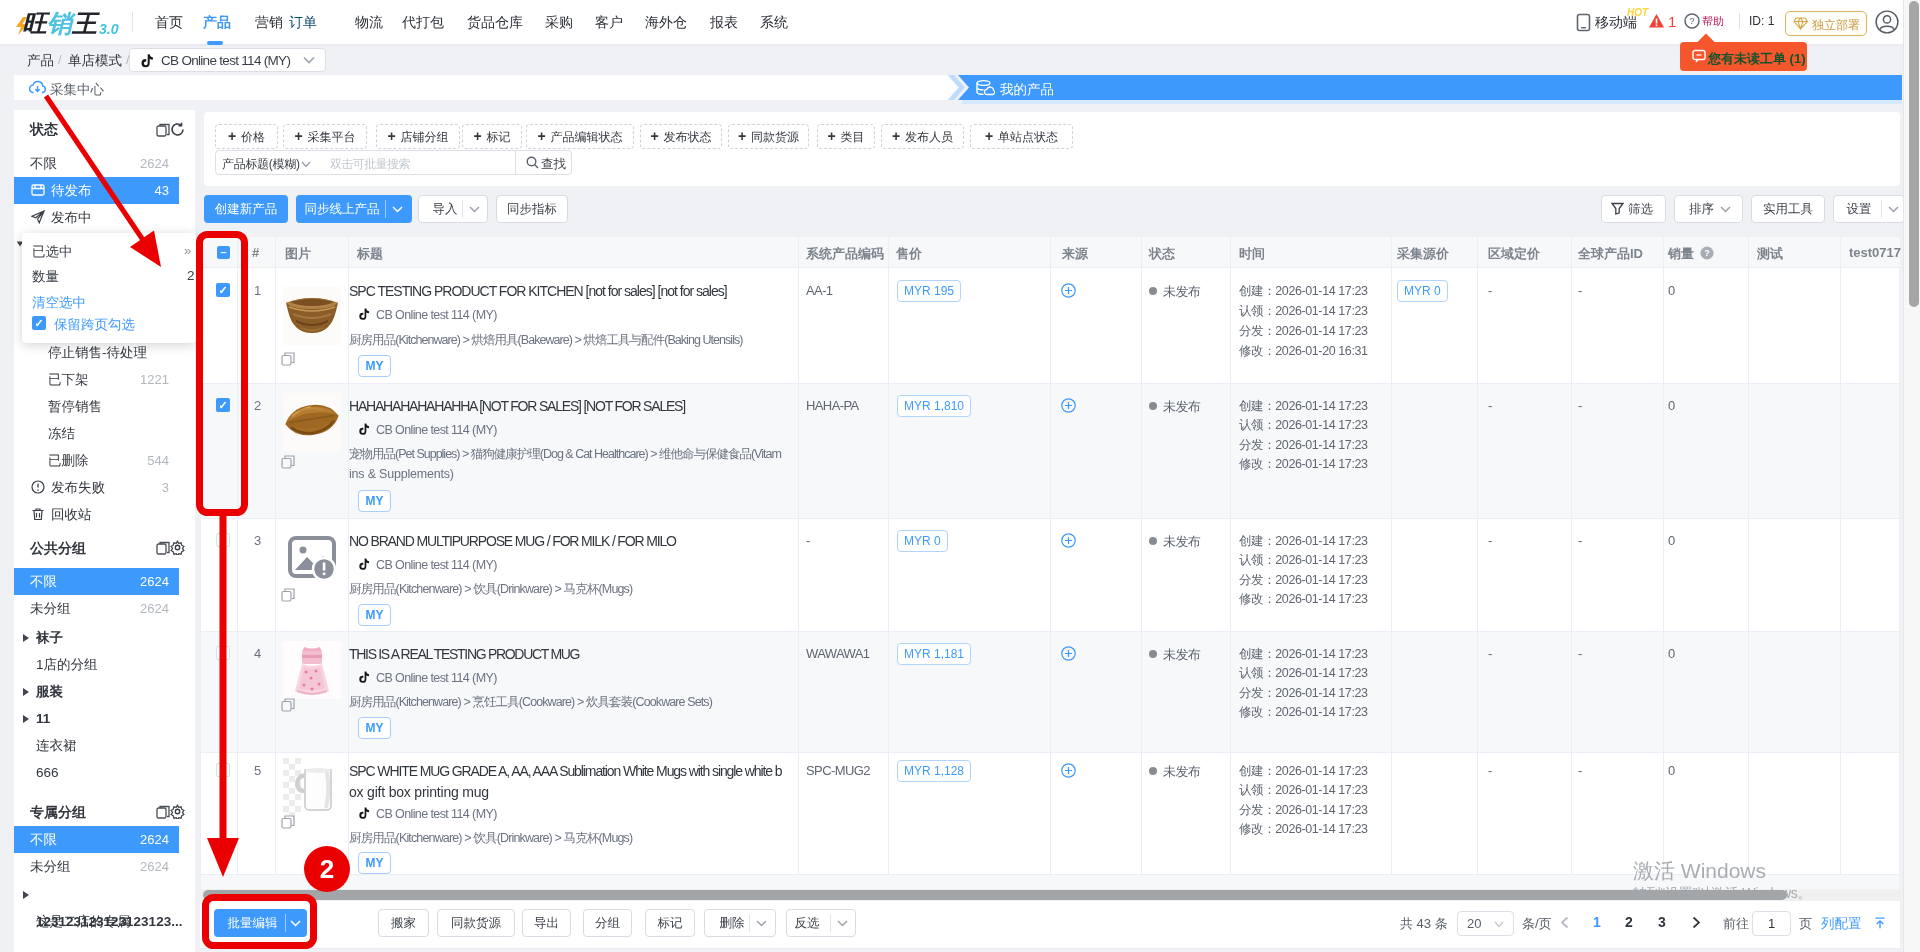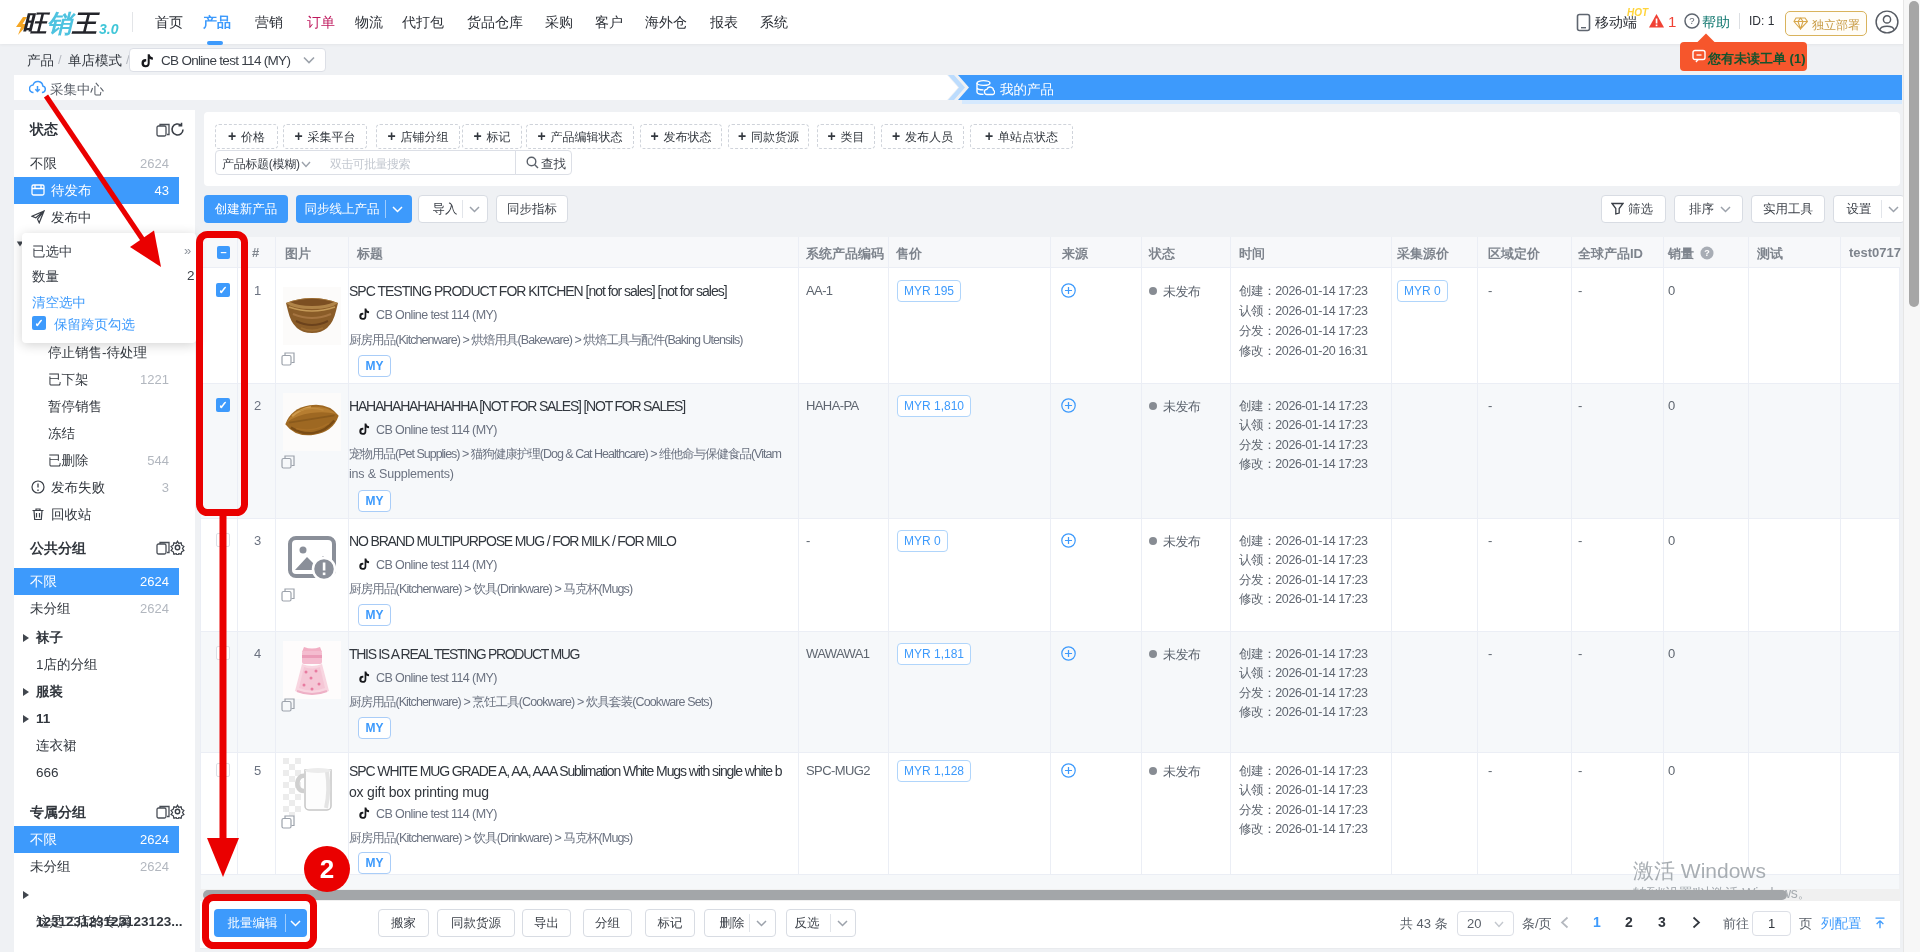--- a/index.html
+++ b/index.html
@@ -36,21 +36,21 @@
 <svg class="a" style="left:14px;top:17px" width="16" height="18" viewBox="0 0 16 18">
     <polygon points="9,0 2,10 7,10 4,18 14,7 8.5,7 13,0" fill="#f5a623"></polygon>
   </svg>
 <div class="a nw" style="left:22px;top:7px;font-style:italic;font-weight:bold;font-size:25px;letter-spacing:0px"><span style="color:#23242a">旺</span><span style="color:#4ec3e0">销</span><span style="color:#23242a">王</span></div>
 <div class="a" style="left:99px;top:21px;font-style:italic;font-weight:bold;font-size:14px;color:#40c6d8">3.0</div>
 <div class="a" style="left:132px;top:12px;width:1px;height:20px;background:#e3e5e8"></div>
 <div class="a nw" style="top:14px;left:155px;font-size:14px;color:#2b2f36">首页</div>
 <div class="a nw" style="top:14px;left:203px;font-size:14px;color:#3d9afc;font-weight:bold">产品</div>
 <div class="a" style="left:207px;top:41px;width:16px;height:4px;background:#3d9afc;border-radius:2px"></div>
 <div class="a nw" style="top:14px;left:255px;font-size:14px;color:#2b2f36">营销</div>
-<div class="a nw" style="top:14px;left:307px;font-size:14px;color:#be185d">订单</div>
+<div class="a nw" style="top:14px;left:289px;font-size:14px;color:#0c4a6e">订单</div>
 <div class="a nw" style="top:14px;left:355px;font-size:14px;color:#2b2f36">物流</div>
 <div class="a nw" style="top:14px;left:402px;font-size:14px;color:#2b2f36">代打包</div>
 <div class="a nw" style="top:14px;left:467px;font-size:14px;color:#2b2f36">货品仓库</div>
 <div class="a nw" style="top:14px;left:545px;font-size:14px;color:#2b2f36">采购</div>
 <div class="a nw" style="top:14px;left:595px;font-size:14px;color:#2b2f36">客户</div>
 <div class="a nw" style="top:14px;left:645px;font-size:14px;color:#2b2f36">海外仓</div>
 <div class="a nw" style="top:14px;left:710px;font-size:14px;color:#2b2f36">报表</div>
 <div class="a nw" style="top:14px;left:760px;font-size:14px;color:#2b2f36">系统</div>
 
 <svg class="a" style="left:1576px;top:13px" width="15" height="19" viewBox="0 0 15 19">
@@ -62,21 +62,21 @@
 <svg class="a" style="left:1648px;top:13px" width="17" height="16" viewBox="0 0 17 16">
     <path d="M8.5 1 L16 14.5 H1 Z" fill="#f04134"></path>
     <rect x="7.7" y="5.5" width="1.7" height="5" fill="#fff"></rect>
     <rect x="7.7" y="11.5" width="1.7" height="1.7" fill="#fff"></rect>
   </svg>
 <div class="a nw" style="top:13px;left:1668px;font-size:15px;color:#f04134">1</div>
 <svg class="a" style="left:1684px;top:13px" width="16" height="16" viewBox="0 0 16 16">
     <circle cx="8" cy="8" r="7" fill="none" stroke="#5f6670" stroke-width="1.5"></circle>
     <text x="8" y="11.4" font-size="9.5" fill="#5f6670" text-anchor="middle" font-family="Liberation Sans">?</text>
   </svg>
-<div class="a nw" style="top:14px;left:1702px;font-size:14px;color:#0f766e">帮助</div>
+<div class="a nw" style="top:14px;left:1702px;font-size:11px;color:#be185d">帮助</div>
 <div class="a" style="left:1739px;top:13px;width:1px;height:16px;background:#dcdfe3"></div>
 <div class="a nw" style="top:14px;left:1749px;font-size:12px;color:#2b2f36">ID: 1</div>
 <div class="a" style="left:1785px;top:11px;width:82px;height:25px;border:1px solid #d9b35c;border-radius:5px;background:#fffdf8"></div>
 <svg class="a" style="left:1793px;top:17px" width="15" height="13" viewBox="0 0 15 13">
     <path d="M3 1 h9 l2.5 3.5 L7.5 12 L1 4.5 Z M1 4.5 h13 M7.5 12 L5 4.5 L7.5 1 L10 4.5 Z" fill="none" stroke="#d8a74a" stroke-width="1.1"></path>
   </svg>
 <div class="a nw" style="top:17px;left:1812px;font-size:12px;color:#c89b45">独立部署</div>
 <svg class="a" style="left:1875px;top:10px" width="24" height="24" viewBox="0 0 28 28">
     <circle cx="14" cy="14" r="12.7" fill="none" stroke="#565b63" stroke-width="1.7"></circle>
     <circle cx="14" cy="11" r="4.2" fill="none" stroke="#565b63" stroke-width="1.7"></circle>

